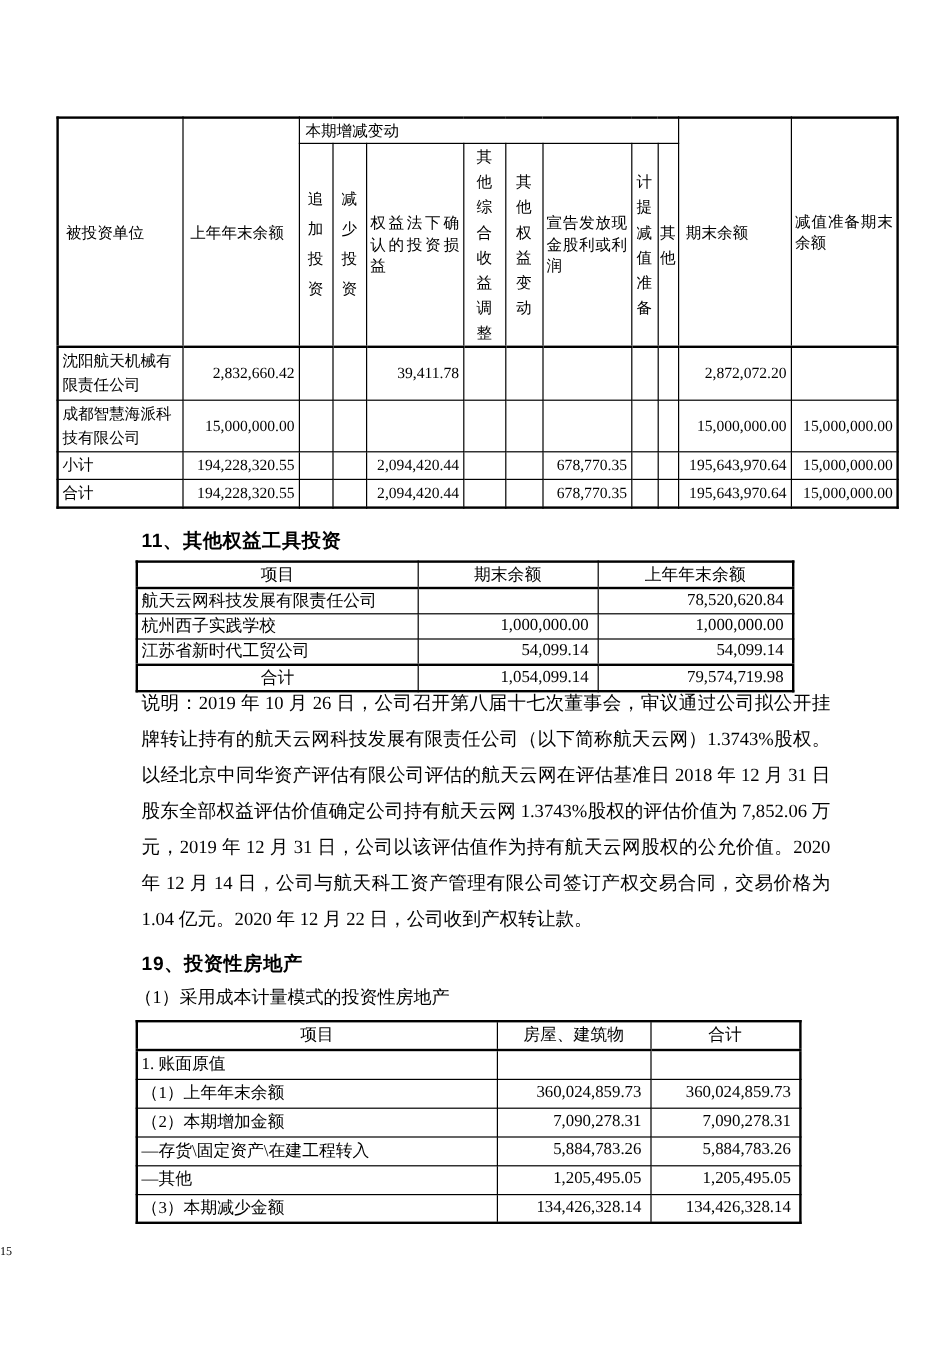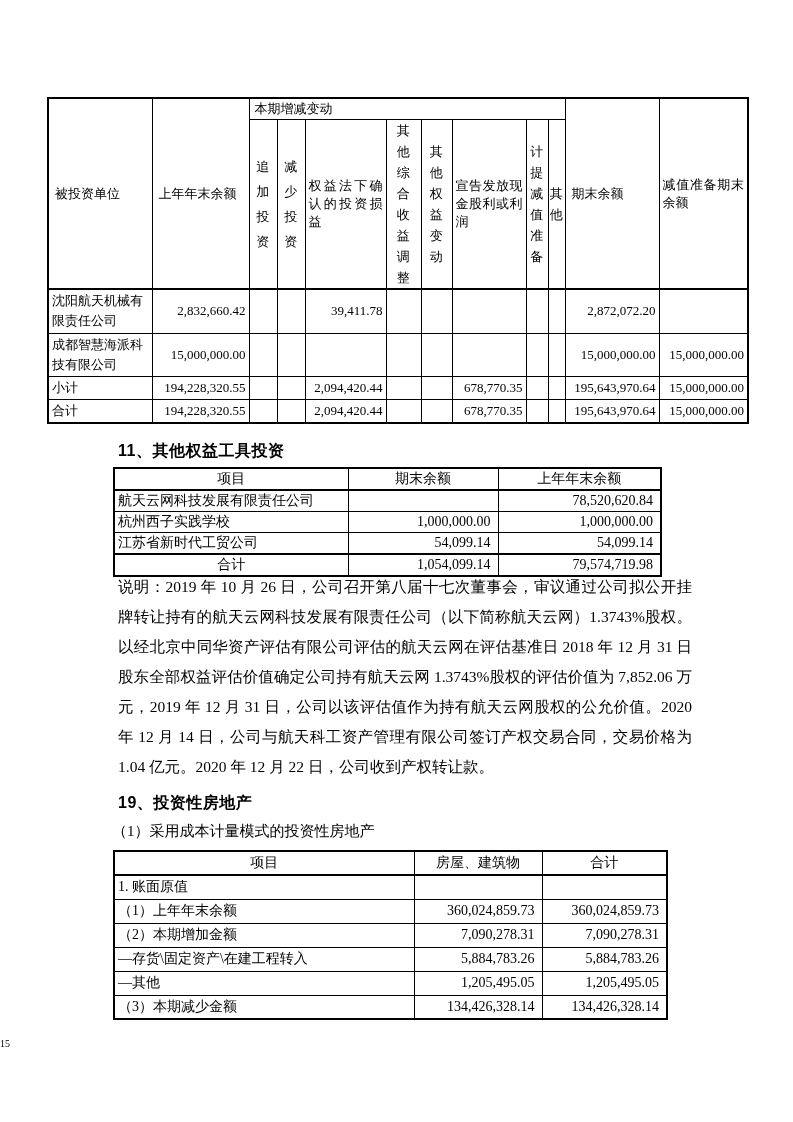--- a/index.html
+++ b/index.html
@@ -35,23 +35,23 @@
   .top tr.r3 { height: 21px; }
   .top tr.r4 { height: 24px; }
   .top th.lft { text-align: left; padding-left: 6px; }
   .top th.span-hdr { text-align: left; padding-left: 5px; vertical-align: middle; margin-top: 18px; }
   .top th.vc { text-align: center; padding: 0; }
   .v {
     display: inline-block;
     width: 1.05em;
     word-break: break-all;
     line-height: 21px;
-    text-align: left;
-  }
-  .v.tall { line-height: 25px; }
+    text-align: center;
+  }
+  .v.tall { line-height: 25px; font-family: Liberation Mono, monospace; }
   .jt { text-align: justify; text-justify: inter-ideograph; padding: 0 5px; }
   .name-cell { text-align: left; padding: 2px 5px; line-height: 1.55; }
   .num { text-align: right; padding-right: 3px; }
 
   
   .t11 { left: 113px; top: 467px; width: 547px; font-size: 14px; }
   .t11 tr.hd { height: 22px; }
   .t11 tr { height: 20px; }
   .t12 { left: 113px; top: 850px; width: 553px; font-size: 14px; }
   .t12 tr.hd { height: 24px; }

